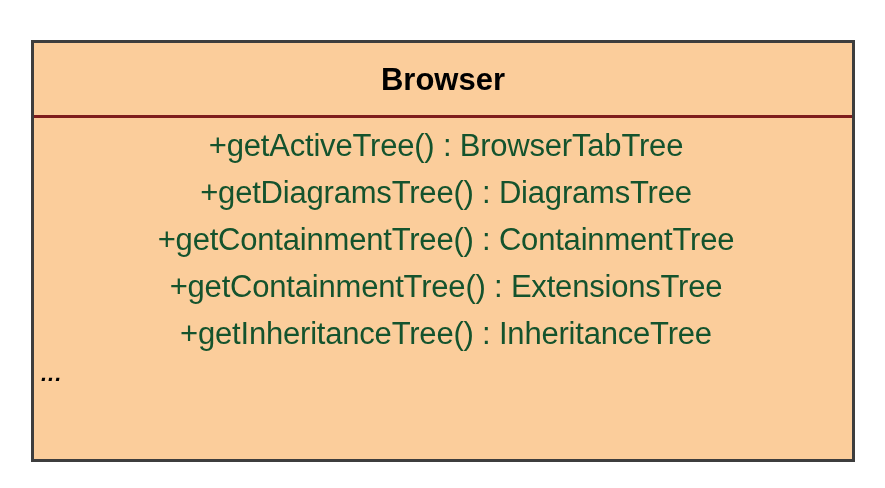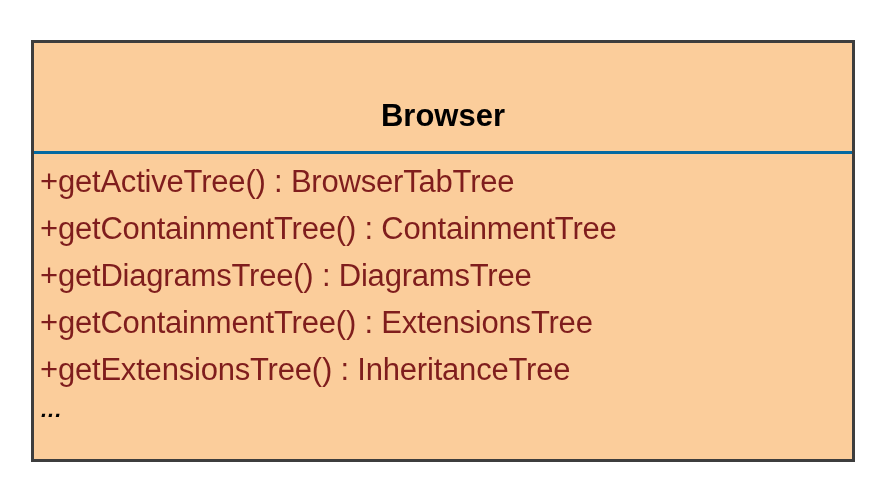--- a/index.html
+++ b/index.html
@@ -36,48 +36,48 @@
     box-sizing: border-box;
     background: #FBCD9B;
     border: 3px solid #3d3d3d;
   }
 
   
   #class-name-compartment {
     position: relative;
     height: 75px;
     box-sizing: border-box;
-    border-bottom: 3px solid #0369a1;
+    border-bottom: 3px solid #7f1d1d;
     display: flex;
     align-items: center;
     justify-content: center;
-    margin-top: 36px;
   }
   #class-name {
     font-size: 31px;
     font-weight: bold;
     color: #000000;
     letter-spacing: 0px;
     line-height: 1;
     white-space: nowrap;
   }
 
   
   #operations-compartment {
     position: relative;
     padding: 4px 0 0 6px;
     box-sizing: border-box;
   }
   .operation-row {
     font-size: 31px;
-    color: #7f1d1d;
+    color: #14532d;
     line-height: 47px;
     height: 47px;
     white-space: nowrap;
     letter-spacing: -0.2px;
+    text-align: center;
   }
   #operations-ellipsis {
     font-size: 22px;
     font-style: italic;
     font-weight: bold;
     color: #000000;
     line-height: 34px;
     height: 34px;
     padding-left: 1px;
     letter-spacing: 1px;
@@ -92,26 +92,26 @@
   <div id="class-box">
 
     <div id="class-name-compartment">
       <div id="class-name">Browser</div>
     </div>
 
     <div id="operations-compartment">
 
       <div class="operation-row">+getActiveTree() : BrowserTabTree</div>
 
+      <div class="operation-row">+getDiagramsTree() : DiagramsTree</div>
+
       <div class="operation-row">+getContainmentTree() : ContainmentTree</div>
-
-      <div class="operation-row">+getDiagramsTree() : DiagramsTree</div>
 
       <div class="operation-row">+getContainmentTree() : ExtensionsTree</div>
 
-      <div class="operation-row">+getExtensionsTree() : InheritanceTree</div>
+      <div class="operation-row">+getInheritanceTree() : InheritanceTree</div>
 
 
       <div id="operations-ellipsis">...</div>
 
     </div>
   </div>
 </div>
 
 </body></html>

